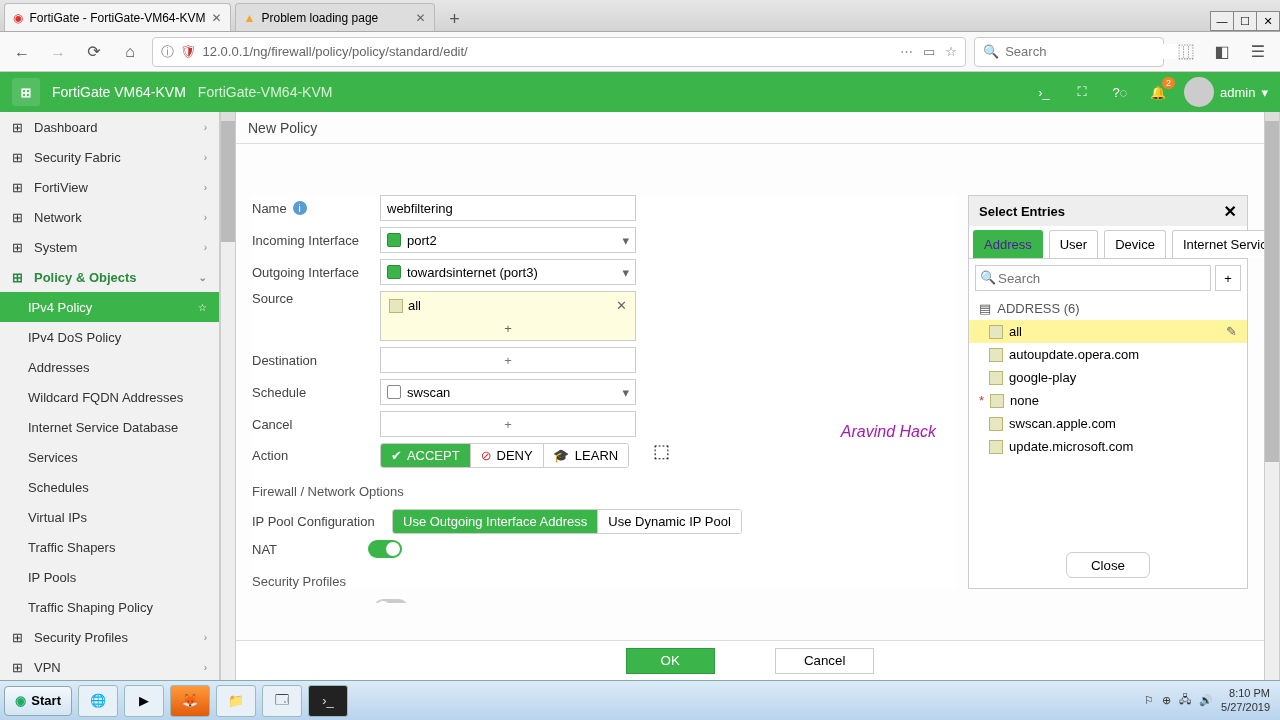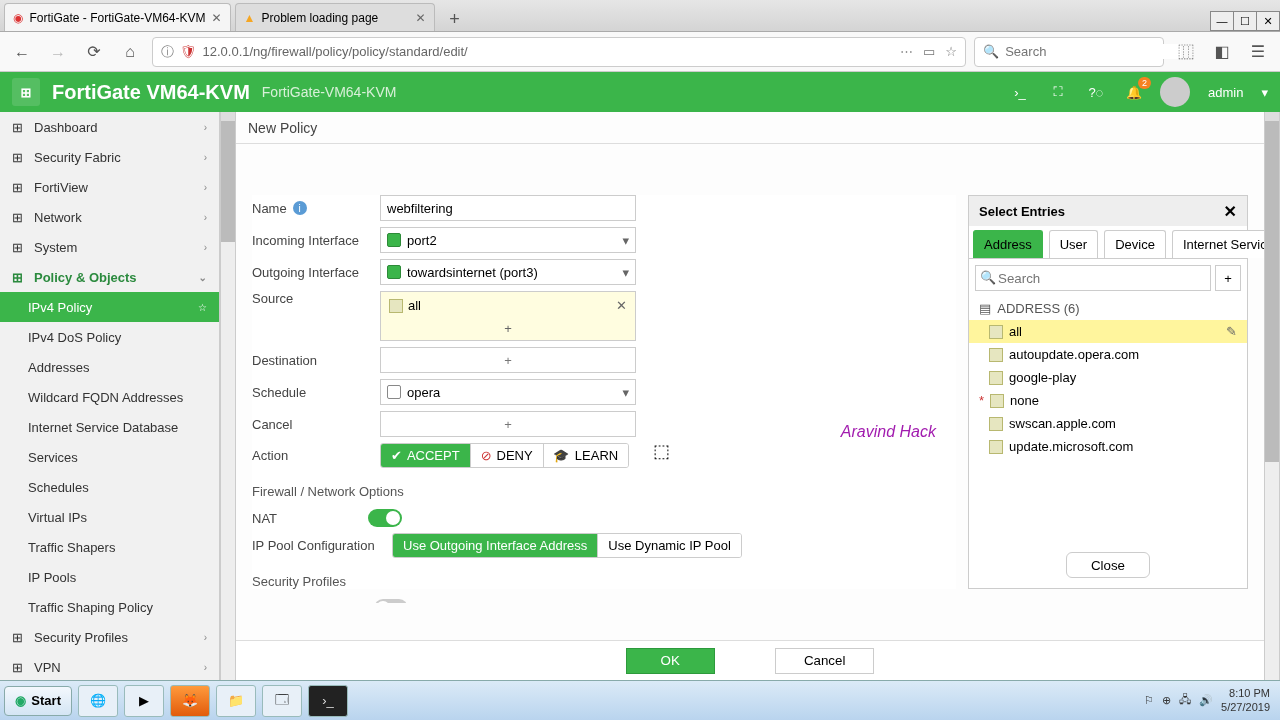--- a/index.html
+++ b/index.html
@@ -18,27 +18,27 @@
 .nav-btn { width: 28px; height: 28px; display: flex; align-items: center; justify-content: center; color: #555; cursor: pointer; border-radius: 4px; font-size: 16px; }
 .url-bar { flex: 1; height: 30px; border: 1px solid #ccc; border-radius: 4px; display: flex; align-items: center; padding: 0 8px; gap: 6px; background:#fff;}
 .url-bar input { flex: 1; border: none; outline: none; font-size: 13px; color: #666; }
 .url-icons { display:flex; gap:10px; color:#777; }
 .search-bar { width: 190px; height: 30px; border: 1px solid #ccc; border-radius: 4px; display: flex; align-items: center; padding: 0 8px; gap: 6px; background:#fff;}
 .search-bar input { flex:1; border:none; outline:none; font-size:13px;}
 
 
 .app-header { height: 40px; background: #3bb54a; color: #fff; display: flex; align-items: center; padding: 0 12px; gap: 12px; }
 .app-logo { width: 28px; height: 28px; background: #fff2; border-radius: 3px; display:flex;align-items:center;justify-content:center;font-weight:bold;}
-.app-title { font-size: 20px; font-weight: 700; }
+.app-title { font-size: 14px; font-weight: 400; }
 .app-sub { font-size: 14px; color: #d8f0d8; }
 .hdr-right { margin-left: auto; display: flex; align-items: center; gap: 14px; }
 .hdr-icon { width: 24px; height: 24px; display:flex;align-items:center;justify-content:center;cursor:pointer;position:relative;}
 .badge { position:absolute; top:-3px; right:-5px; background:#f58220; color:#fff; font-size:9px; border-radius:8px; padding:1px 4px;}
 .avatar { width: 30px; height: 30px; border-radius: 50%; background: #ccc; }
-.user-drop { display:flex;align-items:center;gap:18px;cursor:pointer;}
+.user-drop { display:flex;align-items:center;gap:6px;cursor:pointer;}
 
 
 .app-body { display: flex; height: calc(720px - 32px - 40px - 40px - 40px); }
 .sidebar { width: 220px; background: #f1f1f1; border-right: 1px solid #ccc; overflow-y: auto; position:relative;}
 .side-item { height: 30px; display: flex; align-items: center; padding: 0 12px; gap: 8px; cursor: pointer; color: #333; }
 .side-item .chev { margin-left: auto; color: #888; font-size: 10px; }
 .side-item.active-parent { color: #2b8a3e; font-weight: 600; background:#f1f1f1;}
 .side-child { padding-left: 28px; }
 .side-item.selected { background: #3bb54a; color: #fff; }
 .side-item.selected .chev { color:#fff;}
@@ -71,21 +71,21 @@
 .toggle::after { content:''; position:absolute; width:14px;height:14px;border-radius:50%;background:#fff;top:2px;left:2px;}
 .toggle.on { background: #3bb54a; }
 .toggle.on::after { left: 18px; }
 
 
 .panel { width: 280px; border: 1px solid #ccc; background: #fff; display: flex; flex-direction: column; }
 .panel-h { height: 30px; background: #eee; display: flex; align-items: center; padding: 4px 10px; font-weight: 600; }
 .panel-h .x { margin-left:auto;cursor:pointer;font-size:16px;}
 .panel-tabs { display: flex; border-bottom: 1px solid #ccc; }
 .ptab { flex: none; padding: 6px 10px; border: 1px solid #ccc; border-bottom: none; margin: 4px 2px 0 4px; border-radius: 3px 3px 0 0; cursor: pointer; background:#fff;}
-.ptab.active { background: #3bb54a; color: #000000; border-color:#3bb54a;}
+.ptab.active { background: #3bb54a; color: #4c1d95; border-color:#3bb54a;}
 .panel-search { display:flex; padding:6px; gap:4px;}
 .panel-search input { flex:1; height:26px; border:1px solid #ccc; padding:0 22px 0 6px;}
 .panel-search .add { width:26px;height:26px;border:1px solid #ccc;display:flex;align-items:center;justify-content:center;cursor:pointer;}
 .group-h { padding: 4px 10px; display:flex;align-items:center;gap:6px;color:#555;}
 .entry { padding: 4px 10px 4px 20px; display:flex;align-items:center;gap:6px;cursor:pointer;}
 .entry.sel { background: #fff59d; }
 .entry .edit { margin-left:auto; color:#666;}
 .panel-foot { margin-top:auto; padding:10px; display:flex;justify-content:center;}
 .btn { height:26px; padding:0 24px; border:1px solid #ccc; background:#fff; cursor:pointer; border-radius:6px;}
 
@@ -299,21 +299,21 @@
           </div>
         </div>
         <div class="form-row">
           <div class="form-label">Destination</div>
           <div class="empty-box">+</div>
         </div>
         <div class="form-row">
           <div class="form-label">Schedule</div>
           <div class="form-input">
               <span class="sched-icon"></span>
-              <span>opera</span>
+              <span>swscan</span>
               <span class="dd">▾</span>
             </div>
         </div>
         <div class="form-row">
           <div class="form-label">Cancel</div>
           <div class="empty-box">+</div>
         </div>
         <div class="form-row">
           <div class="form-label">Action</div>
           <div class="seg">
@@ -327,33 +327,33 @@
               </div>
             <div class="seg-btn">
                 <span>🎓</span>
                 <span>LEARN</span>
               </div>
           </div>
         </div>
 
         <div class="section-h">Firewall / Network Options</div>
         <div class="form-row">
-          <div class="form-label" style="width:116px">NAT</div>
-          <div class="toggle on"></div>
-        </div>
-        <div class="form-row">
           <div class="form-label" style="width:140px">IP Pool Configuration</div>
           <div class="seg">
             <div class="seg-btn active">
                 <span>Use Outgoing Interface Address</span>
               </div>
             <div class="seg-btn">
                 <span>Use Dynamic IP Pool</span>
               </div>
           </div>
+        </div>
+        <div class="form-row">
+          <div class="form-label" style="width:116px">NAT</div>
+          <div class="toggle on"></div>
         </div>
 
         <div class="section-h">Security Profiles</div>
         <div class="form-row">
             <div class="form-label" style="width:122px">AntiVirus</div>
             <div class="toggle"></div>
           </div>
         <div class="form-row">
             <div class="form-label" style="width:122px">Web Filter</div>
             <div class="toggle"></div>

